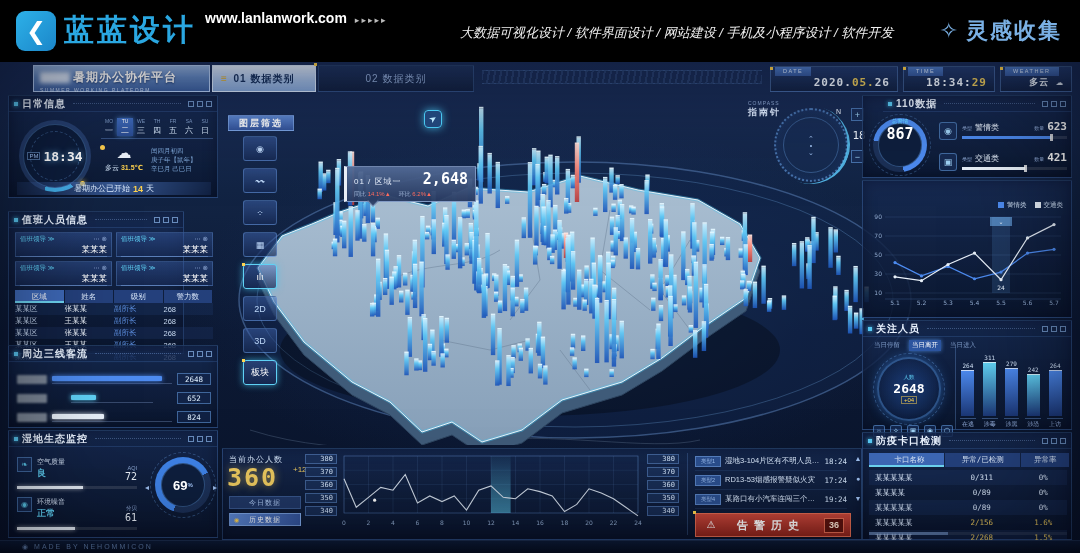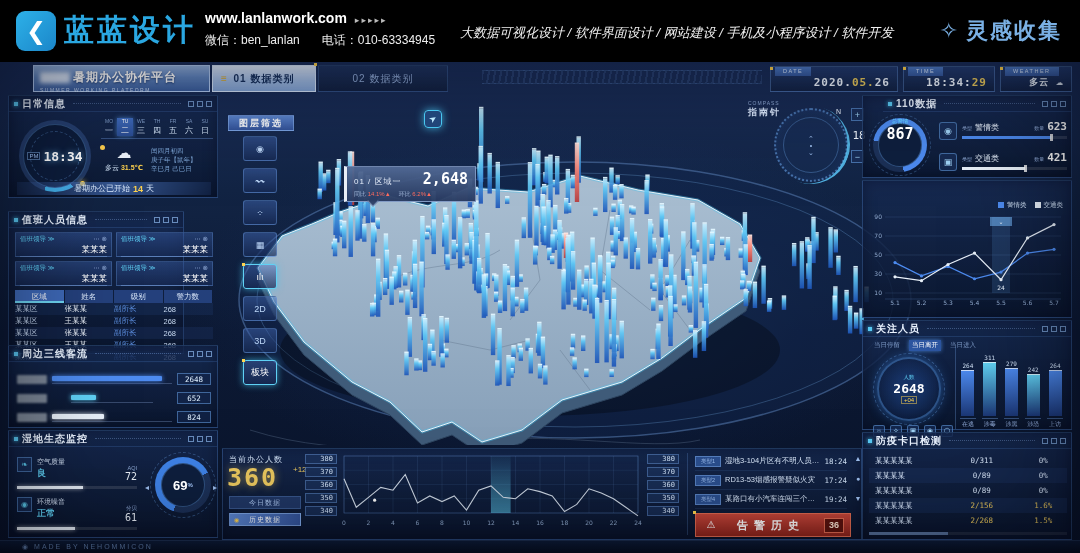--- a/index.html
+++ b/index.html
@@ -41,21 +41,21 @@
     filter:blur(2px); border-radius:1px; vertical-align:middle; margin-right:3px; }
   .tb-title { display:inline-block; font-size:12px; font-weight:bold; color:#fff; letter-spacing:1px;
     text-shadow:0 1px 2px rgba(0,20,60,.6); vertical-align:middle; }
   .tb-sub { font-size:5px; color:rgba(220,235,255,.8); letter-spacing:1.5px; margin-top:1px; }
   .tab { position:absolute; top:3px; height:27px; display:flex; align-items:center; justify-content:center;
     font-size:10px; letter-spacing:1px; cursor:pointer; }
   .tab1 { left:212px; width:104px; background:linear-gradient(180deg,#dde9fa,#9db9e3 60%,#7fa0d2);
     color:#16305e; font-weight:bold; border:1px solid #cfdff5; }
   .tab1 .burger { position:absolute; left:8px; color:#d8a92c; font-size:10px; }
   .tab1::after { content:""; position:absolute; top:-3px; right:-2px; width:3px; height:3px; background:#ffd34f; }
-  .tab2 { left:318px; width:130px; background:linear-gradient(180deg,rgba(32,54,100,.92),rgba(18,32,64,.92));
+  .tab2 { left:318px; width:156px; background:linear-gradient(180deg,rgba(32,54,100,.92),rgba(18,32,64,.92));
     color:#8fa9d6; border:1px solid rgba(90,140,210,.3); }
   .deco-bar { position:absolute; left:482px; top:8px; width:280px; height:14px;
     background:repeating-linear-gradient(100deg,rgba(100,140,210,.18) 0 2px,transparent 2px 6px);
     border-top:1px solid rgba(100,150,220,.25); border-bottom:1px solid rgba(100,150,220,.2); }
   .tb-box { position:absolute; top:4px; height:26px; border:1px solid rgba(110,160,230,.4);
     background:linear-gradient(180deg,rgba(44,74,136,.55),rgba(16,30,60,.65)); }
   .tb-box .lbl { position:absolute; top:0; left:4px; height:9px; padding:0 8px; font-size:5.5px; letter-spacing:1.5px;
     color:#d6e6ff; background:linear-gradient(180deg,#4e7cc8,#35599f); line-height:9px; }
   .tb-box .lbl::before { content:""; position:absolute; left:-5px; top:0; width:3px; height:3px; background:#ffd34f; }
   .tb-box .val { position:absolute; right:7px; bottom:2px; font-family:"DejaVu Sans Mono",monospace;
@@ -297,21 +297,20 @@
 <body>
 
 <div class="page">
 
   <div class="hdr">
     <div class="logo-mark">
         <span>❮</span>
       </div>
     <div class="logo-text">蓝蓝设计</div>
     <div class="hdr-site"><span>www.lanlanwork.com</span><span class="arr">▸▸▸▸▸</span></div>
-    <div class="hdr-contact"><span>微信：ben_lanlan</span><span>电话：010-63334945</span></div>
     <div class="hdr-services">大数据可视化设计 / 软件界面设计 / 网站建设 / 手机及小程序设计 / 软件开发</div>
     <div class="collect">
       <span class="ic">✧</span>
       <span class="tx">灵感收集</span>
     </div>
   </div>
 
   <div class="dash">
     <div class="glow"></div>
 
@@ -1471,20 +1470,25 @@
           <span class="p-tick"></span>
           <span class="p-title">防疫卡口检测</span>
           <span class="p-line"></span>
           <span class="p-icons">
             <i></i>
             <i></i>
             <i></i>
           </span>
         </div>
       <div class="cp-t" id="cp-table">
+          <div class="cprow hd">
+            <div class="c c1">卡口名称</div>
+            <div class="c c2">异常/已检测</div>
+            <div class="c c3">异常率</div>
+          </div>
           <div class="cprow">
             <div class="c c1">某某某某某</div>
             <div class="c c2">0/311</div>
             <div class="c c3">0%</div>
           </div>
           <div class="cprow">
             <div class="c c1">某某某某</div>
             <div class="c c2">0/89</div>
             <div class="c c3">0%</div>
           </div>

